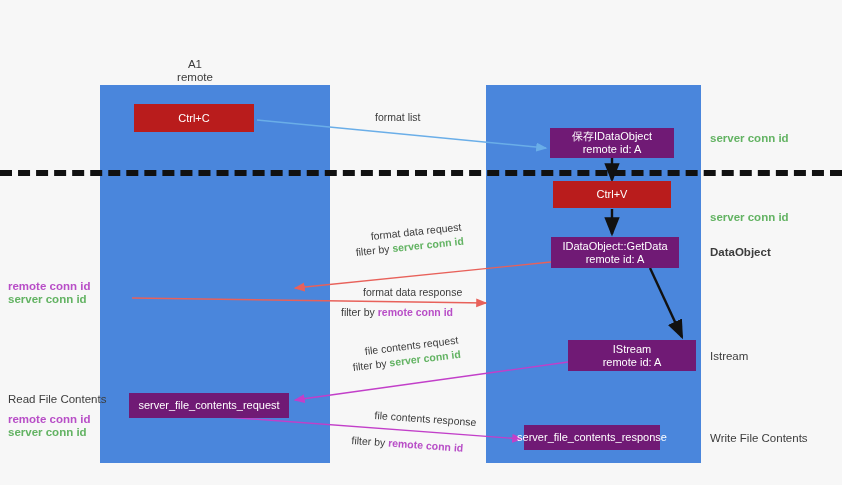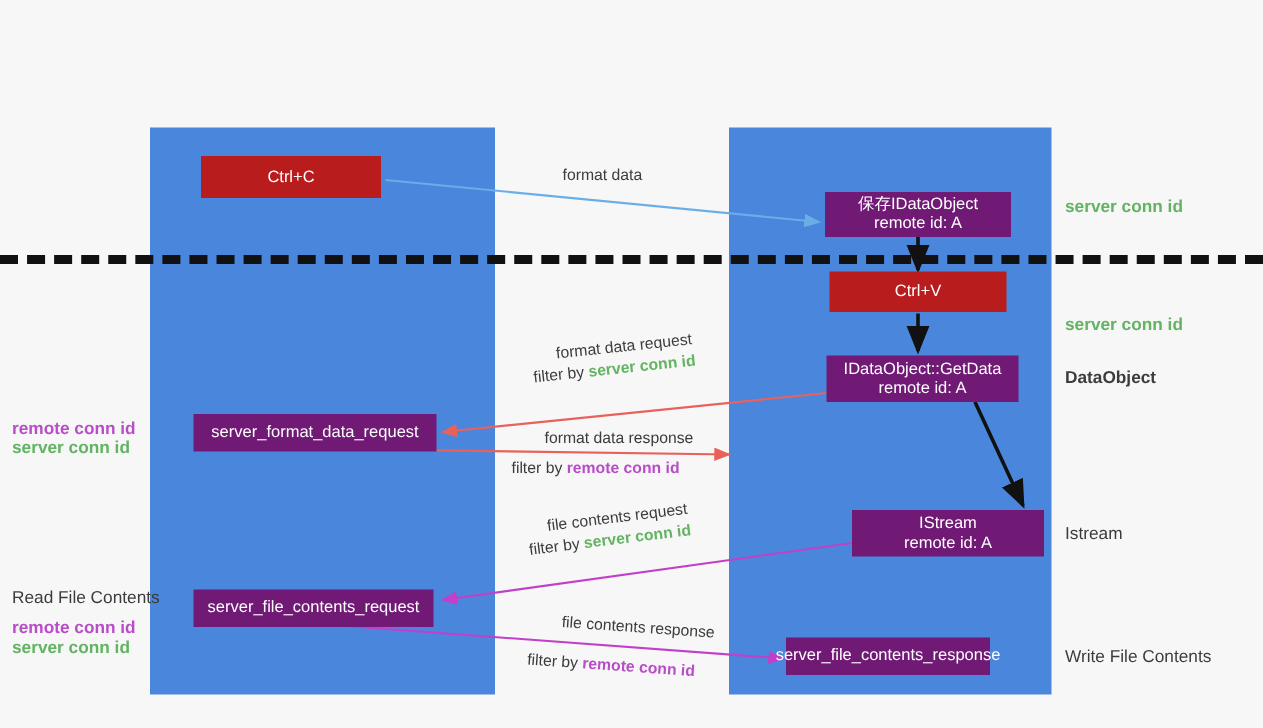--- a/index.html
+++ b/index.html
@@ -83,20 +83,22 @@
     height: 0;
     border-top: 6px dashed #111111;
   }
 </style>
 </head>
 <body>
 
 <div id="canvas">
 
 
+  <div class="col-head" style="left:130px; top:58px; width:130px;">A1
+remote</div>
 
   <div class="lane" style="left:100px; top:85px; width:230px; height:378px;"></div>
   <div class="lane" style="left:486px; top:85px; width:215px; height:378px;"></div>
 
   <svg class="overlay">
     <defs>
       <marker id="ah-blue" markerWidth="9" markerHeight="9" refX="7" refY="3.2" orient="auto">
         <path d="M0,0 L8,3.2 L0,6.4 z" fill="#6aaee8"></path>
       </marker>
       <marker id="ah-red" markerWidth="9" markerHeight="9" refX="7" refY="3.2" orient="auto">
@@ -123,31 +125,30 @@
   <div class="box green" style="left:134px; top:104px; width:120px; height:28px;">Ctrl+C</div>
 
   <div class="box orange" style="left:550px; top:128px; width:124px; height:30px;">保存IDataObject
 remote id: A</div>
 
   <div class="box green" style="left:553px; top:181px; width:118px; height:27px;">Ctrl+V</div>
 
   <div class="box orange" style="left:551px; top:237px; width:128px; height:31px;">IDataObject::GetData
 remote id: A</div>
 
-  <div class="box orange" style="left:129px; top:276px; width:162px; height:25px;">server_format_data_request</div>
 
 
   <div class="box orange" style="left:568px; top:340px; width:128px; height:31px;">IStream
 remote id: A</div>
 
   <div class="box orange" style="left:129px; top:393px; width:160px; height:25px;">server_file_contents_request</div>
 
   <div class="box orange" style="left:524px; top:425px; width:136px; height:25px;">server_file_contents_response</div>
 
-  <div class="edge-label" style="left:375px; top:110px;">format data</div>
+  <div class="edge-label" style="left:375px; top:110px;">format list</div>
 
   <div class="edge-label" style="left:370px; top:229px; transform:rotate(-6deg); transform-origin:left top;">format data request</div>
   <div class="edge-label" style="left:355px; top:245px; transform:rotate(-6deg); transform-origin:left top;"><span>filter by </span><span class="green-t">server conn id</span></div>
 
   <div class="edge-label" style="left:363px; top:285px;">format data response</div>
   <div class="edge-label" style="left:341px; top:305px;"><span>filter by </span><span class="purple-t">remote conn id</span></div>
 
   <div class="edge-label" style="left:364px; top:344px; transform:rotate(-7deg); transform-origin:left top;">file contents request</div>
   <div class="edge-label" style="left:352px; top:360px; transform:rotate(-7deg); transform-origin:left top;"><span>filter by </span><span class="green-t">server conn id</span></div>
 

